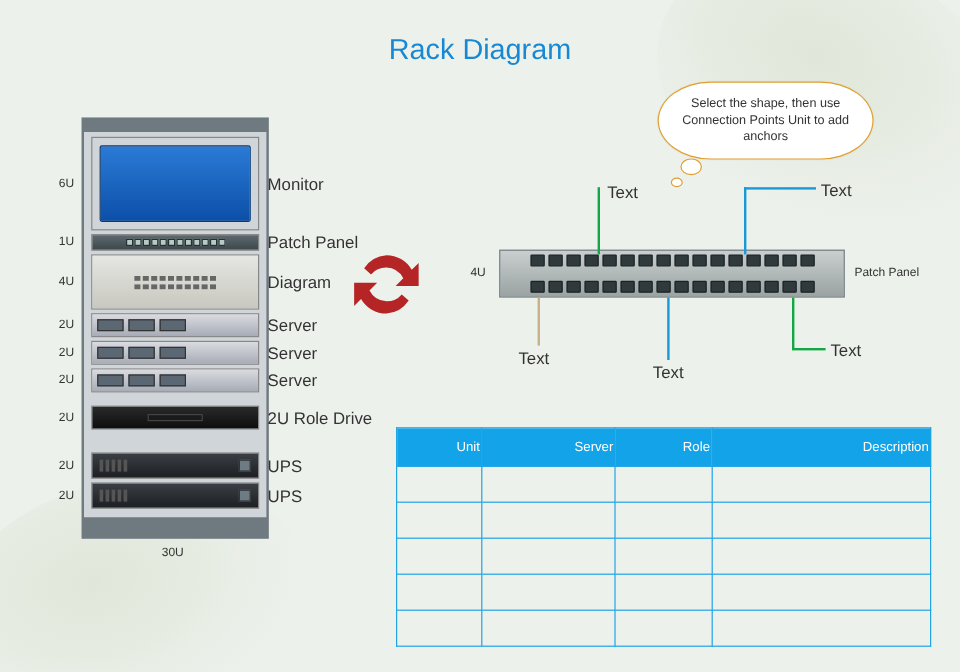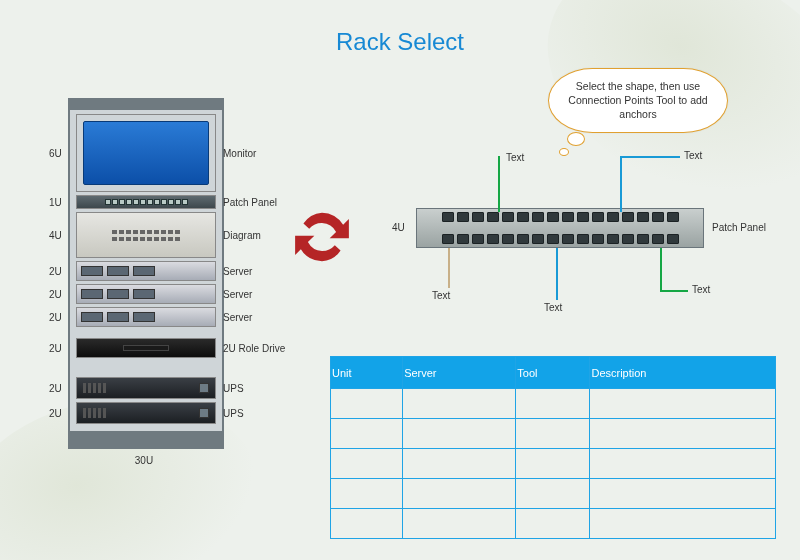--- a/index.html
+++ b/index.html
@@ -35,21 +35,21 @@
     border:2px solid #6f7a80; border-top-width:12px; border-bottom-width:18px;
     padding:4px 6px 4px 6px;
   }
   .slot { width:100%; border:1px solid #888; margin-bottom:3px; position:relative; }
   .slot .face {
     width:100%; height:100%;
     background:linear-gradient(#f2f2f0,#d9d9d4);
     display:flex; align-items:center; justify-content:center;
   }
   .u-label { position:absolute; left:-28px; top:50%; transform:translateY(-50%); font-size:10px; }
-  .r-label { position:absolute; right:-98px; top:50%; transform:translateY(-50%); font-size:10px; width:90px; }
+  .r-label { position:absolute; right:-98px; top:50%; transform:translateY(-50%); font-size:14px; width:90px; }
   .gap { height:8px; }
 
   .monitor { height:78px; }
   .monitor .screen {
     position:absolute; inset:6px;
     background:linear-gradient(#2a7bd6,#0c4fa8);
     border:1px solid #083a78; border-radius:2px;
   }
 
   .patch { height:14px; }
@@ -92,49 +92,49 @@
   }
   .detail .row { display:flex; gap:3px; justify-content:center; }
   .detail .row i { width:12px; height:10px; background:#30393c; border:1px solid #1b2224; border-radius:1px; display:block;}
   .du-label { position:absolute; left:392px; top:222px; font-size:10px; }
   .dr-label { position:absolute; left:712px; top:222px; font-size:10px; }
 
   .wire { position:absolute; width:2px; }
   .wire.green { background:#15a745; }
   .wire.blue  { background:#199ad6; }
   .wire.tan   { background:#c8b088; }
-  .wlabel { position:absolute; font-size:10px; background:transparent;text-align:center; }
+  .wlabel { position:absolute; font-size:14px; background:transparent;text-align:center; }
 
   
   .callout {
     position:absolute; left:548px; top:68px; width:180px; padding:10px 12px;
     background:#fff; border:1px solid #e0a030; border-radius:60px/44px;
     text-align:center; font-size:10.5px; line-height:1.35;
     box-shadow:0 0 0 1px rgba(0,0,0,.02);
   }
   .callout:after, .callout:before {
     content:""; position:absolute; background:#fff; border:1px solid #e0a030; border-radius:50%;
   }
   .callout:after { width:16px; height:12px; left:18px; bottom:-14px; }
   .callout:before{ width:8px; height:6px; left:10px; bottom:-24px; }
 
   
   .tbl { position:absolute; left:330px; top:356px; width:446px; border-collapse:collapse; }
   .tbl th, .tbl td {
-    border:1px solid #1fa4e6; height:30px; font-weight:400; font-size:11px; text-align:left;
+    border:1px solid #1fa4e6; height:30px; font-weight:400; font-size:11px; text-align:right;
   }
   .tbl th { background:#12a3e8; color:#fff; height:32px; }
 </style>
 </head>
 <body>
 
 <div class="leaf a"></div>
 <div class="leaf b"></div>
 
-<div class="title">Rack Select</div>
+<div class="title">Rack Diagram</div>
 
 <div class="rack-wrap">
   <div class="rack-frame">
 
     <div class="slot monitor">
       <span class="u-label">6U</span>
       <span class="r-label">Monitor</span>
       <div class="screen"></div>
     </div>
 
@@ -264,21 +264,21 @@
   <div class="rack-bottom-label">30U</div>
 </div>
 
 <div class="sync">
   <svg viewBox="0 0 100 100">
     <path fill="#b52526" d="M50 12a38 38 0 0 1 33 19l9-9v30H62l10-10a26 26 0 0 0-22-14 26 26 0 0 0-20 9l-9-8A38 38 0 0 1 50 12z"></path>
     <path fill="#b52526" d="M50 88a38 38 0 0 1-33-19l-9 9V48h30L28 58a26 26 0 0 0 22 14 26 26 0 0 0 20-9l9 8A38 38 0 0 1 50 88z"></path>
   </svg>
 </div>
 
-<div class="callout">Select the shape, then use Connection Points Tool to add anchors</div>
+<div class="callout">Select the shape, then use Connection Points Unit to add anchors</div>
 
 <span class="du-label">4U</span>
 <div class="detail">
   <div class="panelbody">
     <div class="row">
       <i></i>
         <i></i>
         <i></i>
         <i></i>
         <i></i>
@@ -331,21 +331,21 @@
 
 <div class="wire green" style="left:660px; top:248px; height:42px;"></div>
 <div class="wire green" style="left:660px; top:290px; height:2px; width:28px;"></div>
 <span class="wlabel" style="left:692px; top:284px;">Text</span>
 
 <table class="tbl">
   <thead>
       <tr>
     <th>Unit</th>
     <th>Server</th>
-    <th>Tool</th>
+    <th>Role</th>
     <th>Description</th>
   </tr>
     </thead>
   <tbody>
     <tr>
         <td></td>
         <td></td>
         <td></td>
         <td></td>
       </tr>

